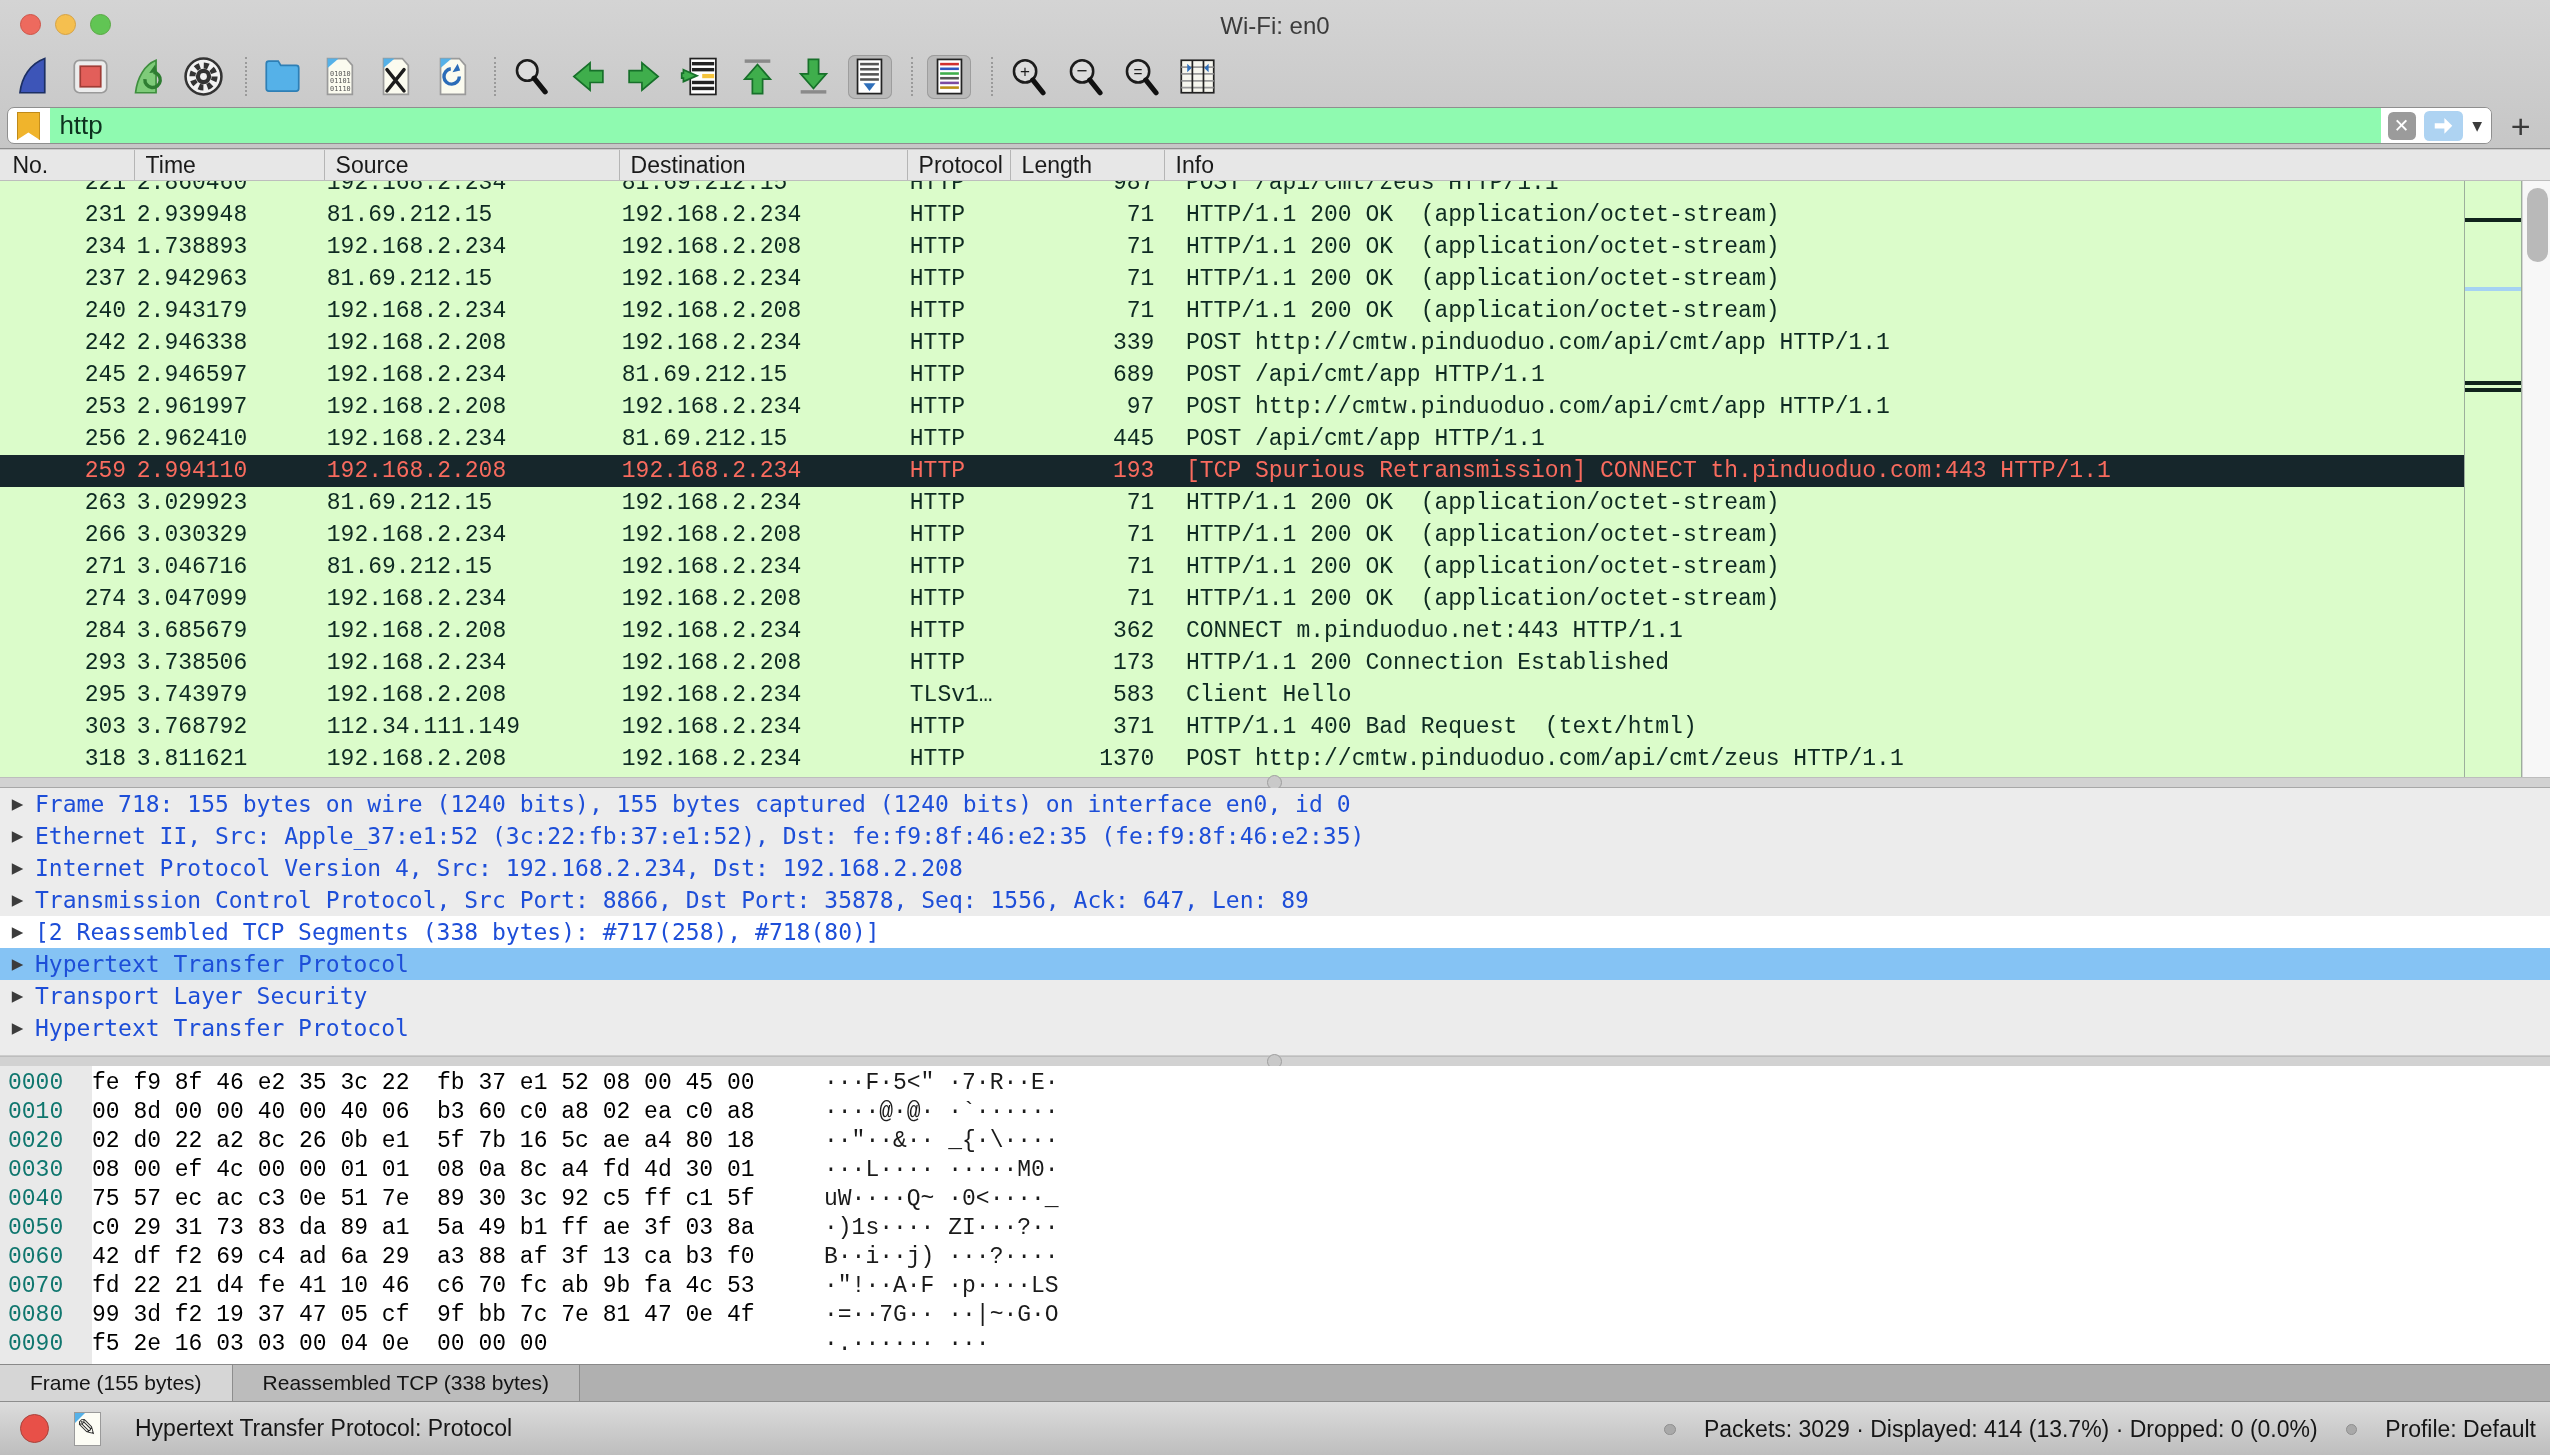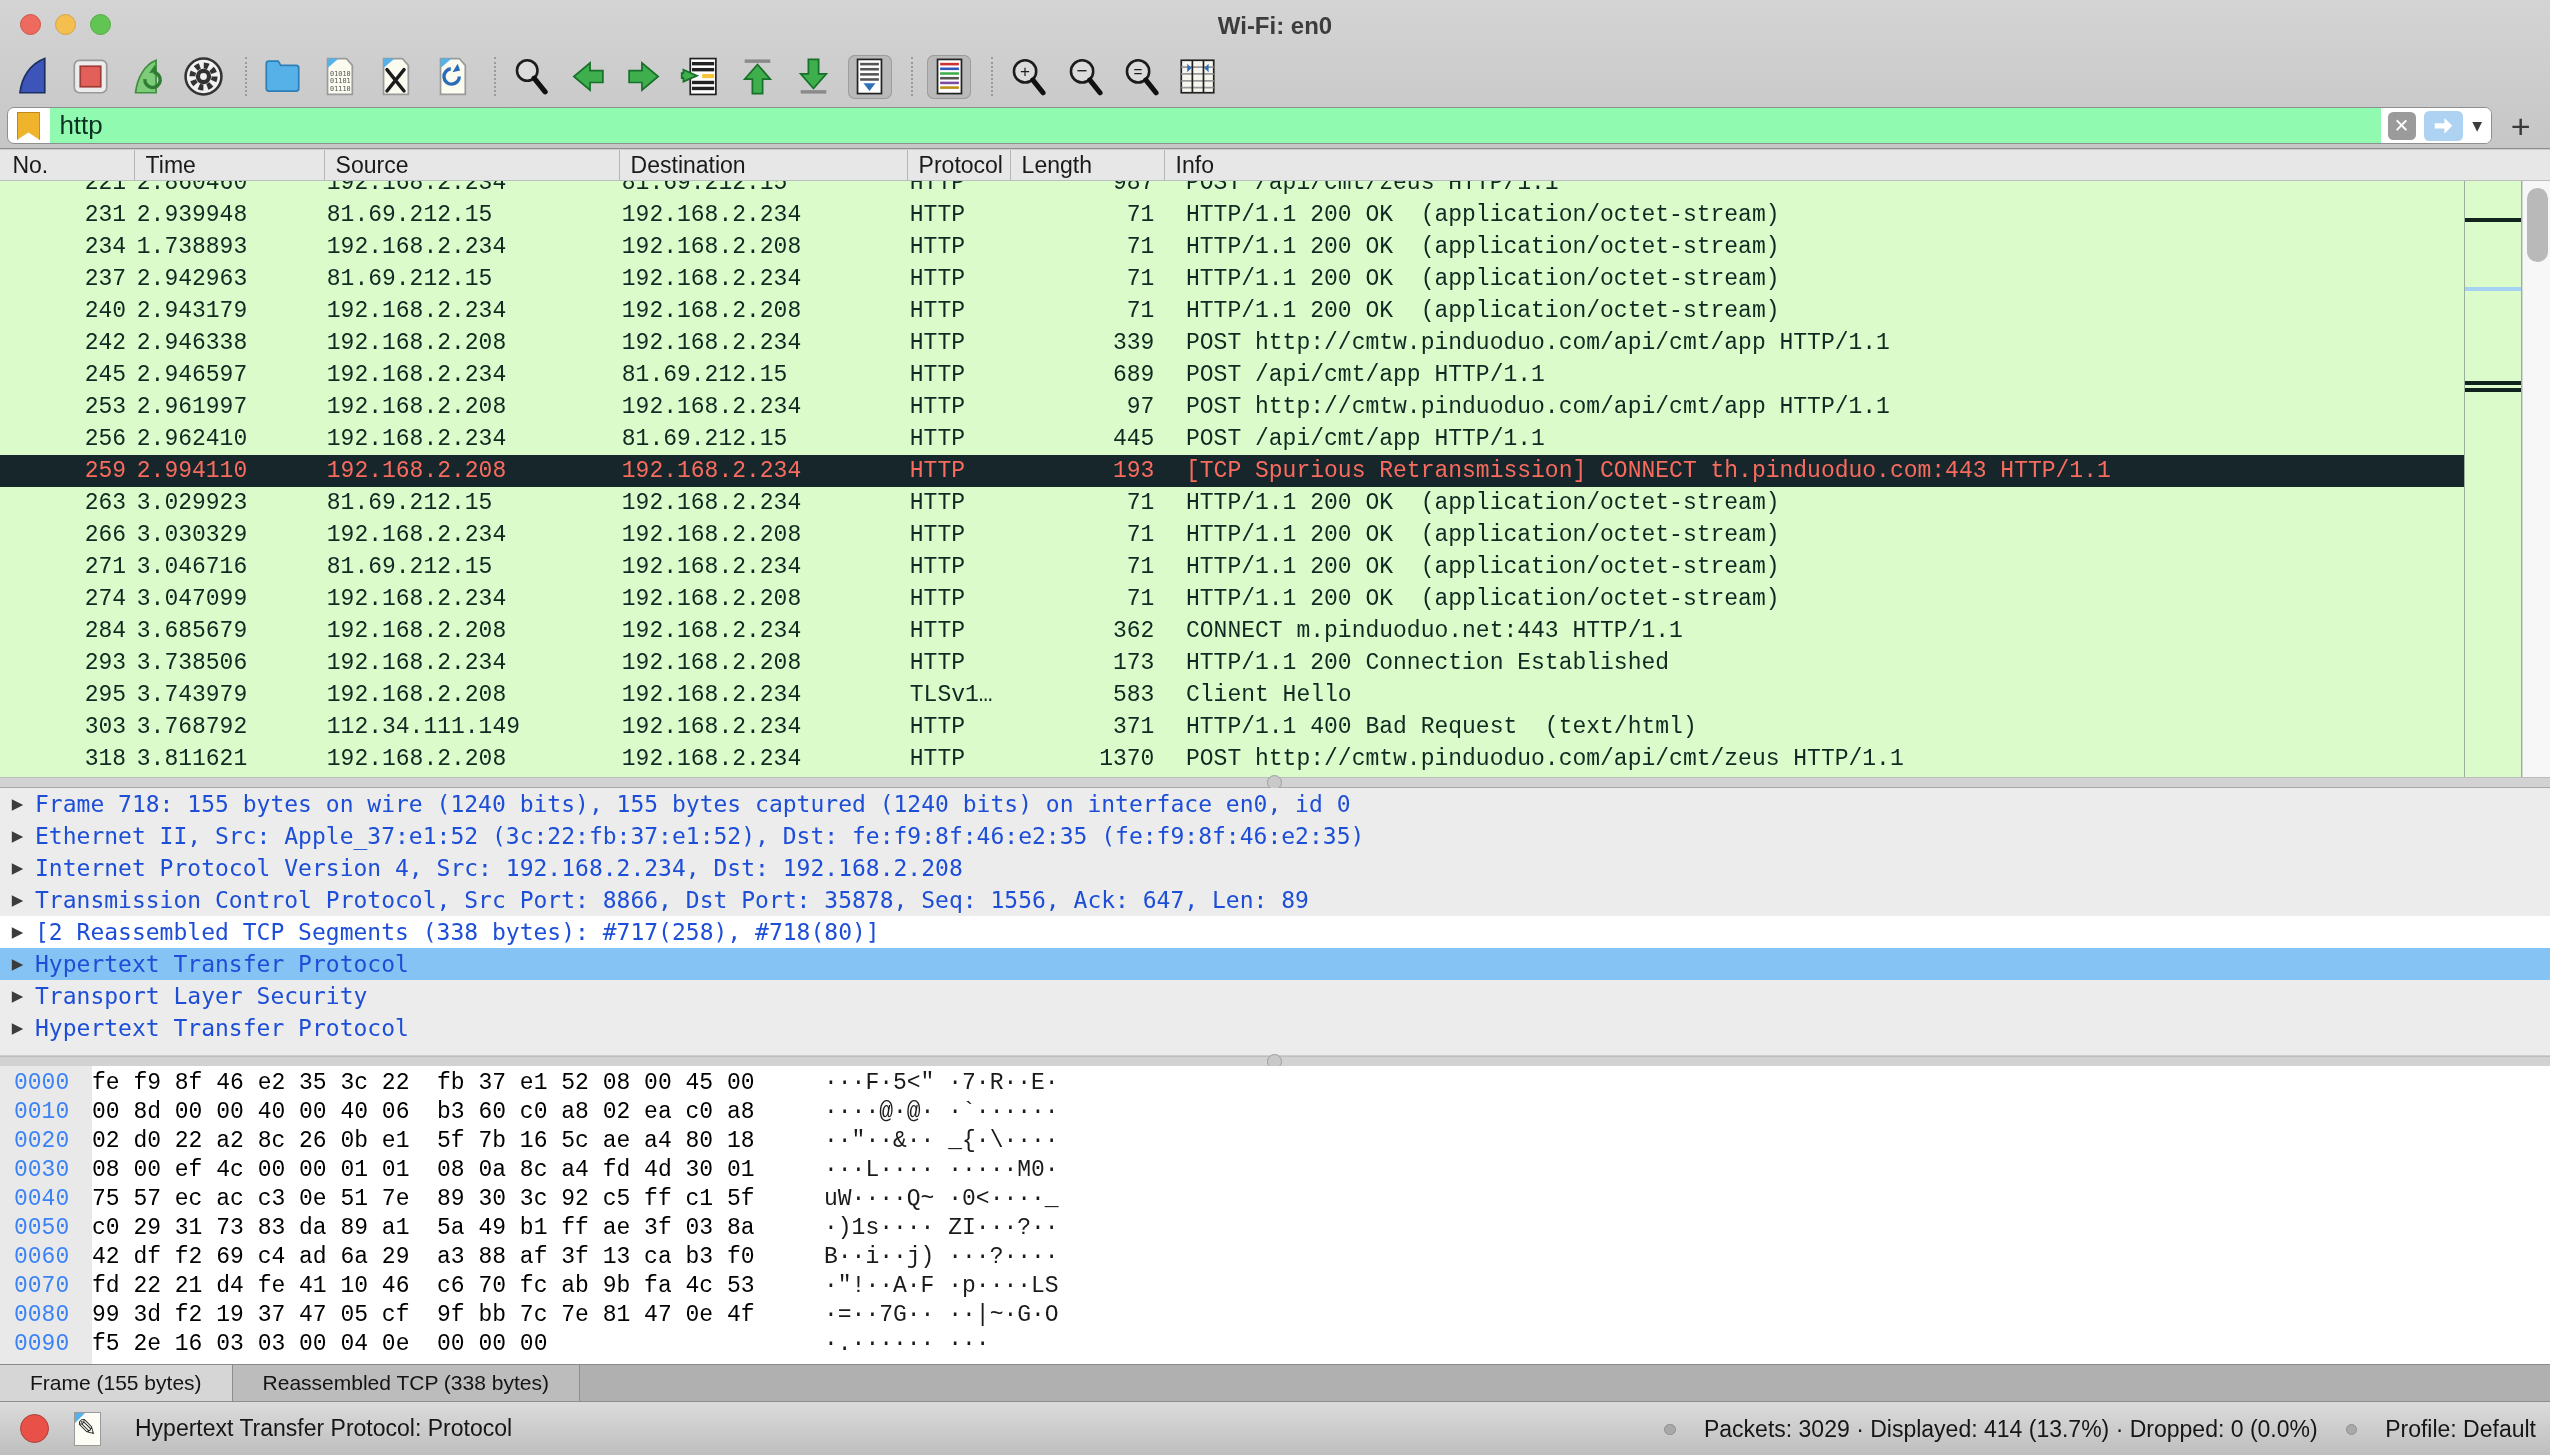--- a/index.html
+++ b/index.html
@@ -13,21 +13,21 @@
   .mono{font-family:Liberation Mono, monospace}
 
   
   .chrome{position:absolute;left:0;top:0;width:2550px;height:149px;
     background:linear-gradient(var(--chrome-hi),var(--chrome-lo));border-bottom:0.9px solid #8e8e8e}
   .titlebar{position:absolute;left:0;top:0;width:100%;height:50px}
   .traffic{position:absolute;top:14px;width:21px;height:21px;border-radius:50%}
   .t-red{left:19.5px;background:#ed6a5e;border:0.9px solid #ce5347}
   .t-yellow{left:55px;background:#f5bf4f;border:0.9px solid #d6a243}
   .t-green{left:90px;background:#61c554;border:0.9px solid #58a943}
-  .win-title{position:absolute;left:0;right:0;top:11.5px;text-align:center;font-size:24px;font-weight:700;color:#3c3c3c}
+  .win-title{position:absolute;left:0;right:0;top:11.5px;text-align:center;font-size:24px;font-weight:400;color:#3c3c3c}
 
   
   .toolbar{position:absolute;left:0;top:50px;height:53px;width:100%;display:flex;align-items:center;padding-left:12.4px}
   .tbtn{width:44px;height:44px;display:flex;align-items:center;justify-content:center;margin-right:12.4px;border-radius:7px}
   .tbtn svg{width:41px;height:41px}
   .tbtn.pressed{background:#b9b9b9;box-shadow:inset 0 0 0 0.9px #9b9b9b}
   .tsep{width:0;height:39px;border-left:2.7px dotted #9a9a9a;margin:0 14px 0 7px}
 
   
   .filterbar{position:absolute;left:0;top:103px;height:46px;width:100%}
@@ -86,21 +86,21 @@
   .drow.white{background:#ffffff}
   .drow.selblue{background:var(--detail-sel)}
   .tri{font-size:15px;color:#3c3c3c;width:35px;text-align:center;flex:none}
   .dtext{font-size:23px;color:#1d4ed8;white-space:pre}
   .details .dtext{font-family:"DejaVu Sans Mono","Liberation Mono",monospace}
 
   
   .hexpane{position:absolute;left:0;top:1066px;width:2550px;height:298px;background:#ffffff;overflow:hidden}
   .hexstrip{position:absolute;left:0;top:0;width:92px;height:100%;background:#e9e9e9}
   .hrow{position:relative;height:29px;line-height:29px;font-size:23px;white-space:pre}
-  .h-off{position:absolute;left:14px;color:#3b82f6}
+  .h-off{position:absolute;left:8px;color:#0f766e}
   .h-bytes{position:absolute;left:92px;color:#000000}
   .h-ascii{position:absolute;left:824px;color:#1a1a1a}
 
   
   .tabsbar{position:absolute;left:0;top:1364px;width:2550px;height:37px;background:#b0b0b0;border-top:0.9px solid #898989;display:flex}
   .btab{height:100%;border-right:0.9px solid #8d8d8d;display:flex;align-items:center;justify-content:center;
     font-size:21px;color:#141414;background:#bcbcbc;padding:8px 30px}
   .btab.active{background:#d6d6d6}
 
   

